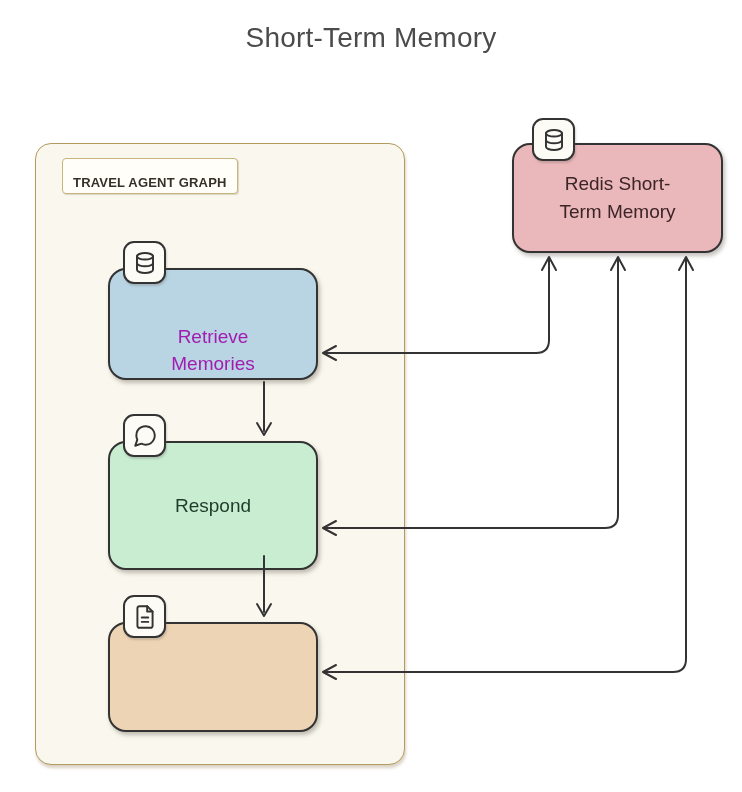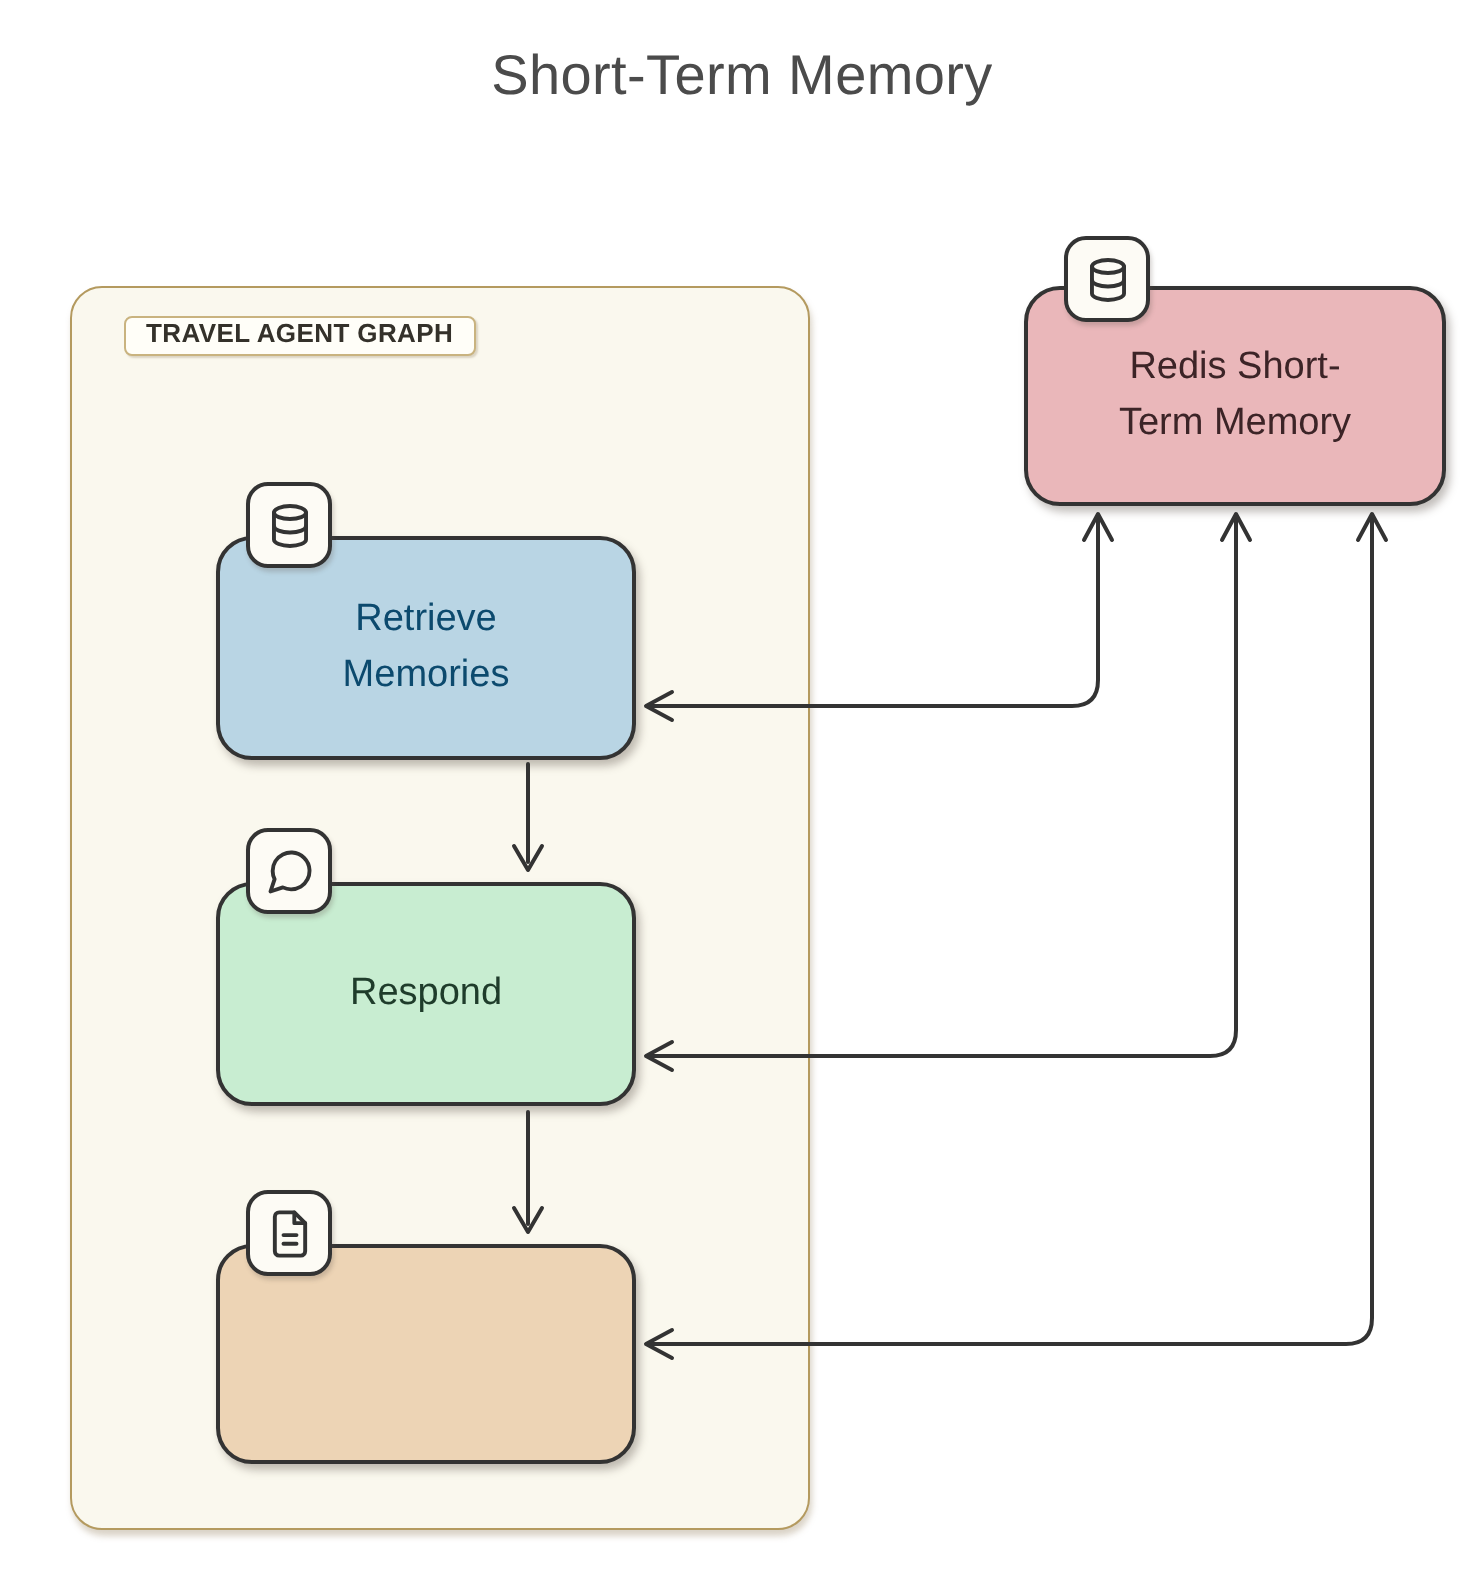--- a/index.html
+++ b/index.html
@@ -18,39 +18,39 @@
 
   .subgraph{
     position:absolute;left:35px;top:143px;width:370px;height:622px;
     background:#faf8ee;border:1.5px solid #b49a5f;border-radius:16px;
     box-shadow:1px 3px 3px rgba(150,130,95,.35);
     box-sizing:border-box;
   }
   .subgraph-label{
     position:absolute;left:26px;top:14px;
     background:#fffef8;border:1px solid #c9b37f;border-radius:4px;
-    padding:0 10px 3px 10px;
+    padding:16px 10px 3px 10px;
     font-size:13px;font-weight:700;color:#34312a;letter-spacing:.2px;
     box-shadow:1px 1px 1px rgba(150,130,95,.3);
     white-space:nowrap;
   }
 
   .node{
     position:absolute;width:210px;
     border:2px solid #333333;border-radius:18px;
     box-shadow:2px 3px 4px rgba(95,85,75,.38);
     display:flex;align-items:center;justify-content:center;
     box-sizing:border-box;
   }
   .node-label{
     font-size:19px;line-height:1.45;text-align:center;
     white-space:pre-line;font-weight:400;
   }
   #node-retrieve{left:108px;top:268px;height:112px;}
-  #node-respond{left:108px;top:441px;height:112px;}
+  #node-respond{left:108px;top:441px;height:129px;}
   #node-summarize{left:108px;top:622px;height:110px;}
   #node-redis{left:512px;top:143px;width:211px;height:110px;}
 
   .badge{
     position:absolute;width:43px;height:43px;top:-29px;left:13px;
     background:#fdfbf5;border:2px solid #333333;border-radius:11px;
     display:flex;align-items:center;justify-content:center;
     box-shadow:1px 2px 2px rgba(95,85,75,.25);
     box-sizing:border-box;
   }
@@ -65,21 +65,21 @@
 <body>
 
 <div class="canvas">
 
   <div class="page-title">Short-Term Memory</div>
 
   <div class="subgraph">
     <div class="subgraph-label">TRAVEL AGENT GRAPH</div>
   </div>
 
-  <div class="node" id="node-retrieve" style="background: rgb(185, 213, 228); color: #0c4a6e;">
+  <div class="node" id="node-retrieve" style="background: rgb(185, 213, 228); color: #a21caf; align-items: flex-end;">
     <div class="badge">
       <span>
         <svg width="26" height="26" viewBox="0 0 24 24">
           <ellipse class="icon-stroke" cx="12" cy="5.8" rx="7.4" ry="3"></ellipse>
           <path class="icon-stroke" d="M4.6 5.8 V18.2 c0 1.66 3.31 3 7.4 3 s7.4-1.34 7.4-3 V5.8"></path>
           <path class="icon-stroke" d="M4.6 12 c0 1.66 3.31 3 7.4 3 s7.4-1.34 7.4-3"></path>
         </svg>
       </span>
     </div>
     <div class="node-label">Retrieve

